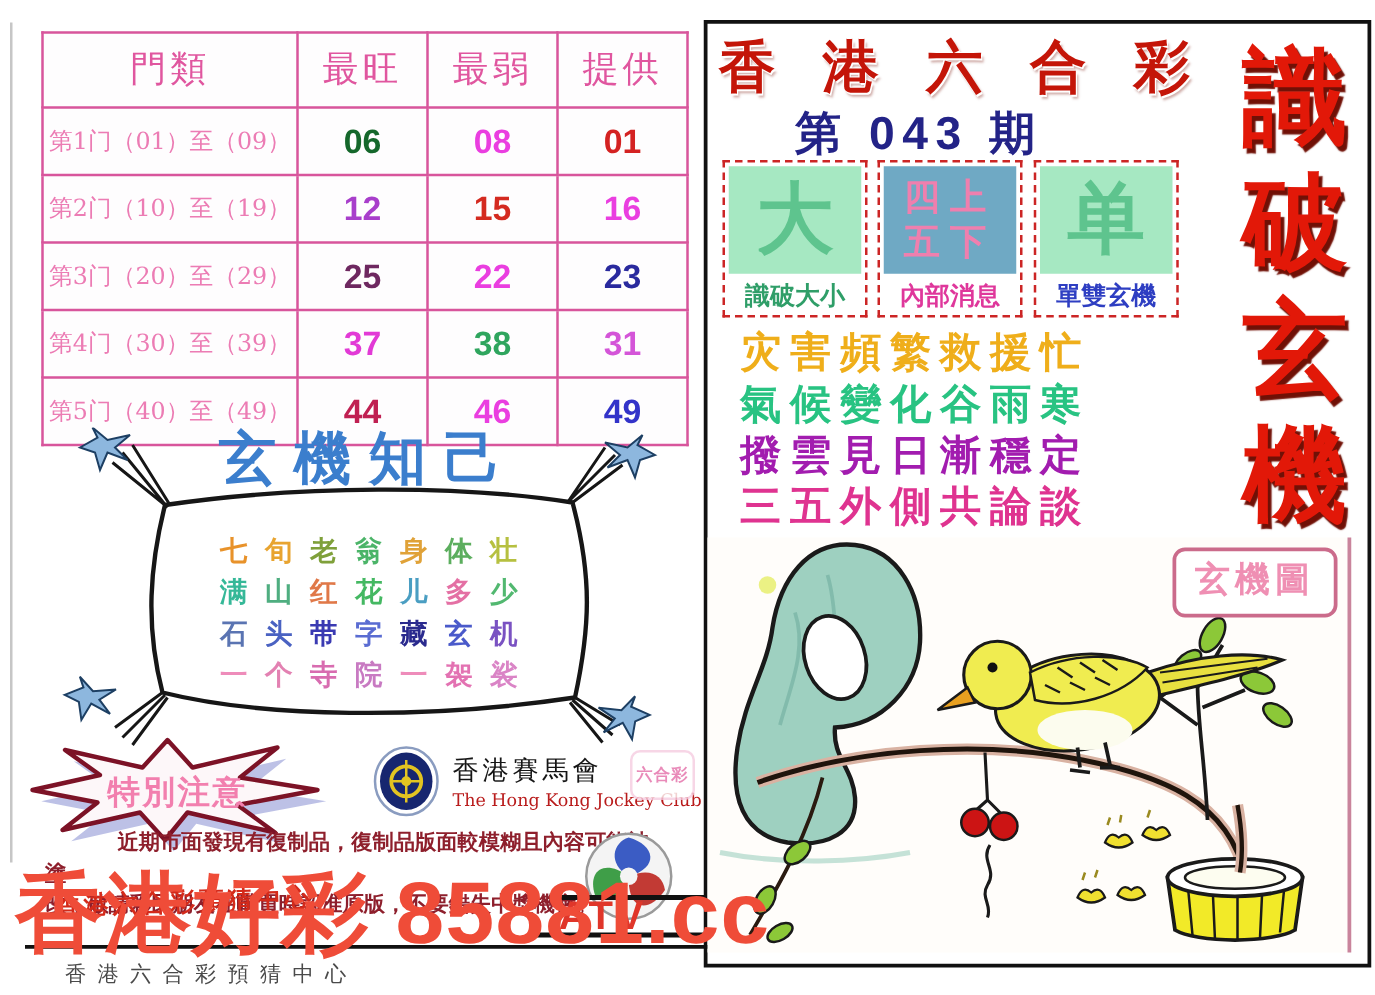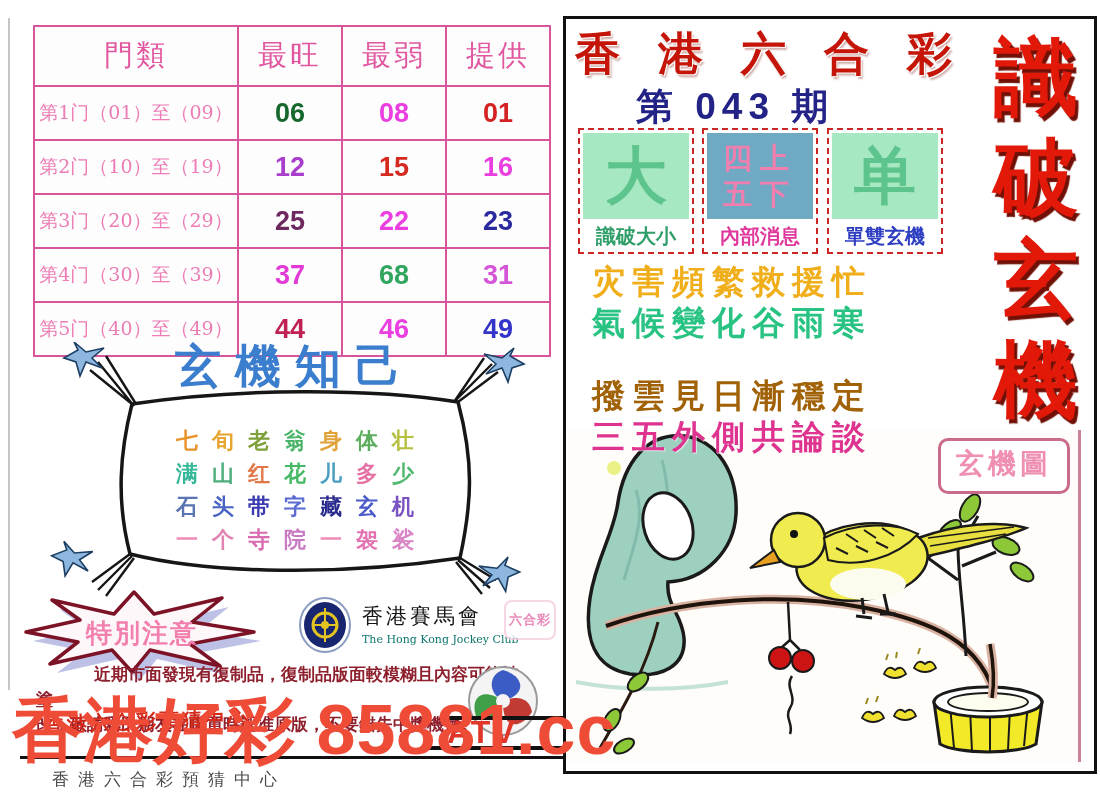--- a/index.html
+++ b/index.html
@@ -30,21 +30,21 @@
   
   .burst{left:22px;top:586px;width:240px;height:96px;}
   .burst-label{position:absolute;left:0;right:0;top:30px;text-align:center;font-size:26px;font-weight:bold;
       color:#f27fae;letter-spacing:2px;}
 
   
   .hkjc-logo{left:298px;top:596px;width:54px;height:58px;}
   .hkjc-text{left:362px;top:602px;}
   .hkjc-zh{font-size:21px;font-weight:normal;color:#151515;letter-spacing:3px;
       font-family:"DejaVu Serif","Liberation Serif",serif;}
-  .hkjc-en{font-size:11px;color:#0f766e;margin-top:3px;font-family:"DejaVu Serif","Liberation Serif",serif;}
+  .hkjc-en{font-size:14px;color:#b91c1c;margin-top:3px;font-family:"DejaVu Serif","Liberation Serif",serif;}
   .mark-six-badge{left:504px;top:600px;width:52px;height:40px;border-radius:8px;background:#fff;
       color:#e46ea8;font-size:13px;font-weight:bold;text-align:center;line-height:40px;opacity:.8;
       box-shadow:0 0 0 2px rgba(228,110,168,.35) inset;letter-spacing:1px;}
 
   
   .notice{left:36px;top:662px;width:492px;color:#8e1f2c;font-size:17px;font-weight:bold;line-height:25px;
       font-family:"DejaVu Serif","Liberation Serif",serif;z-index:2;}
   .notice .l1{text-indent:58px;}
 
   .stamp{left:44px;top:708px;color:#d42a1a;font-size:20px;font-weight:bold;letter-spacing:3px;
@@ -119,21 +119,21 @@
     </tr>
     <tr>
       <td class="cat-c">第3门（20）至（29）</td>
       <td class="num" style="color: rgb(110, 40, 96);">25</td>
       <td class="num" style="color: rgb(234, 62, 224);">22</td>
       <td class="num" style="color: rgb(42, 42, 158);">23</td>
     </tr>
     <tr>
       <td class="cat-c">第4门（30）至（39）</td>
       <td class="num" style="color: rgb(226, 58, 214);">37</td>
-      <td class="num" style="color: rgb(47, 165, 94);">68</td>
+      <td class="num" style="color: rgb(47, 165, 94);">38</td>
       <td class="num" style="color: rgb(212, 85, 216);">31</td>
     </tr>
     <tr>
       <td class="cat-c">第5门（40）至（49）</td>
       <td class="num" style="color: rgb(192, 32, 82);">44</td>
       <td class="num" style="color: rgb(234, 62, 224); margin-left: 13px;">46</td>
       <td class="num" style="color: rgb(51, 51, 201);">49</td>
     </tr>
   </tbody>
     </table>
@@ -245,21 +245,21 @@
   <div class="abs pred-box" style="left:827px">
     <div class="pred-fill" style="background: rgb(166, 232, 194);">
       <span class="pred-big" style="color: rgb(94, 196, 142);">单</span>
     </div>
     <div class="pred-label" style="color: rgb(46, 62, 194);">單雙玄機</div>
   </div>
 
   <div class="abs poem">
     <div style="color: rgb(239, 174, 26);">灾害頻繁救援忙</div>
     <div style="color: rgb(40, 195, 130);">氣候變化谷雨寒</div>
-    <div style="color: #a16207; margin-top: 32px;">撥雲見日漸穩定</div>
+    <div style="color: #a21caf;">撥雲見日漸穩定</div>
     <div style="color: rgb(223, 51, 144);">三五外側共論談</div>
   </div>
 
   <div class="abs pic-box">
     <svg viewBox="0 0 512 332" style="position:absolute;inset:0;width:100%;height:100%">
       <circle cx="48" cy="38" r="7" fill="#e6ee66" opacity="0.8"></circle>
 
       <path d="M118,6 C80,2 58,34 52,72 C48,104 30,128 24,168 C18,208 28,238 64,244 C96,248 120,236 118,208 C116,184 100,176 102,152 C140,150 168,120 170,84 C172,44 152,10 118,6 Z" fill="#9ed0c0" stroke="#1a1a1a" stroke-width="3.5"></path>
       <path d="M70,60 C80,90 66,120 58,150 M96,30 C104,56 100,80 108,110" stroke="#6fae9e" stroke-width="3" fill="none" opacity="0.6"></path>
       <ellipse cx="102" cy="96" rx="24" ry="34" transform="rotate(-18 102 96)" fill="#ffffff" stroke="#1a1a1a" stroke-width="3"></ellipse>

